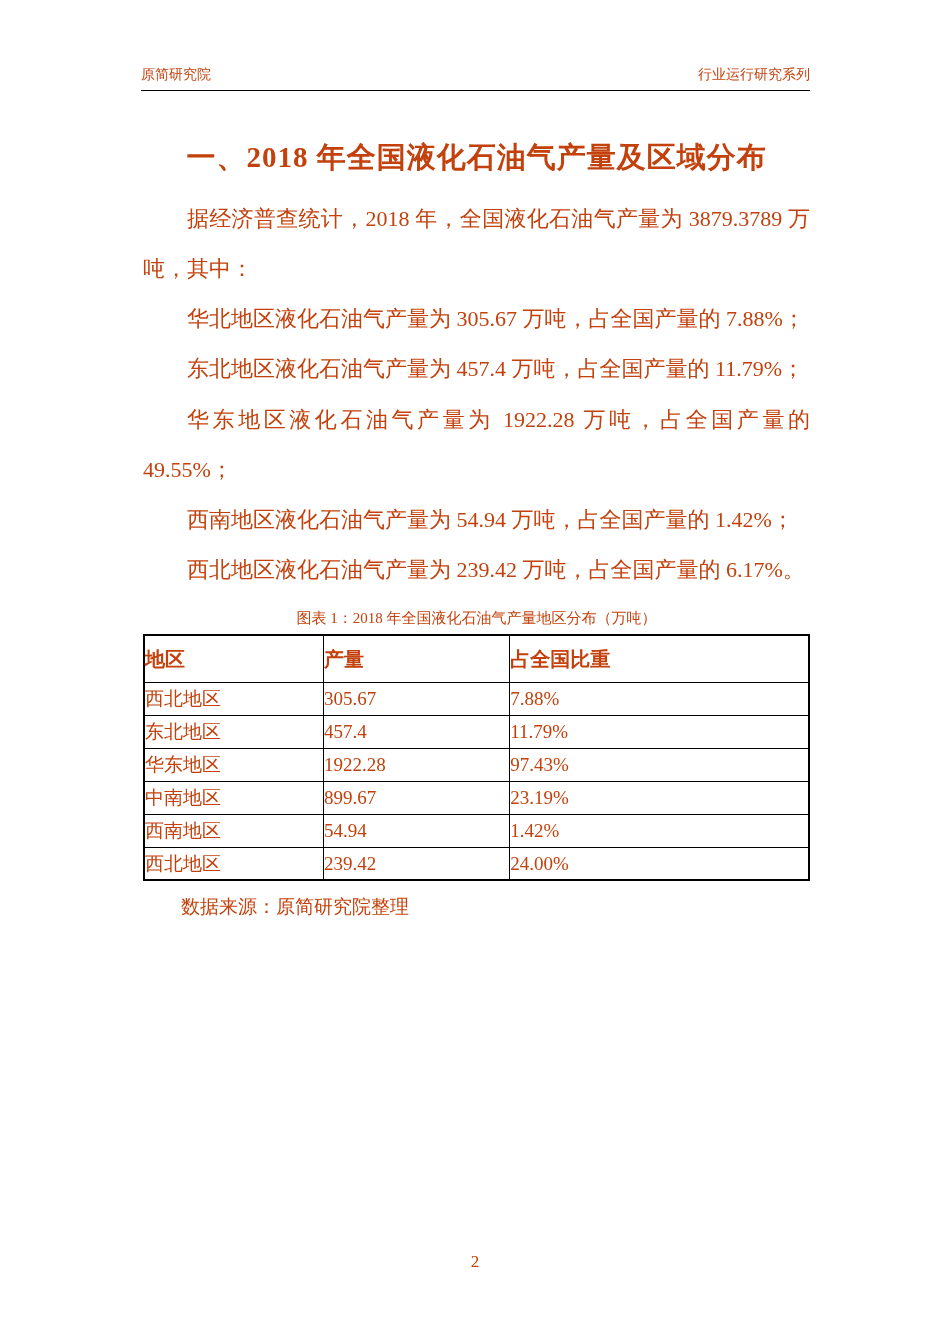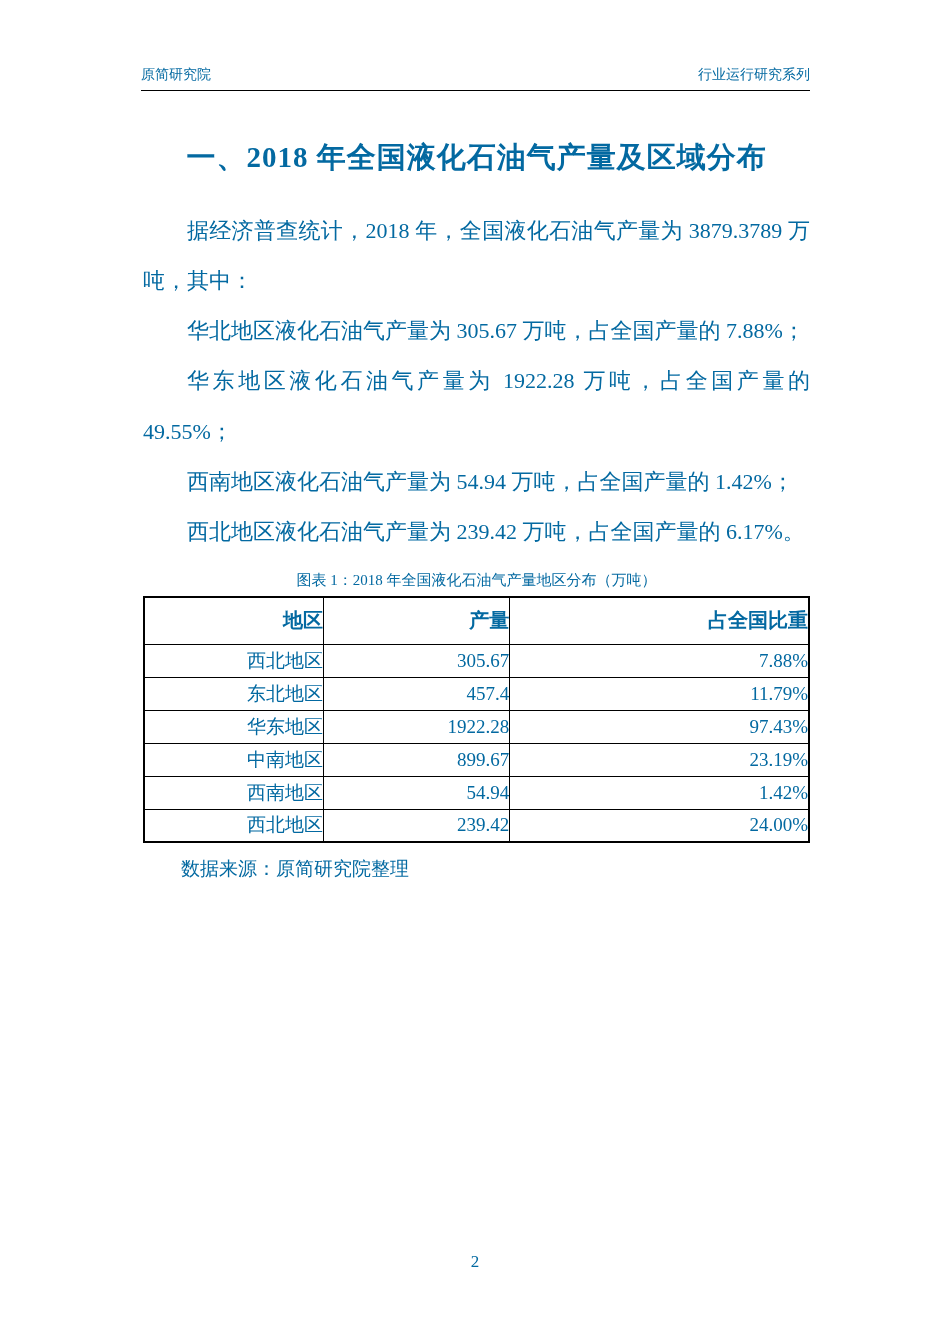--- a/index.html
+++ b/index.html
@@ -5,21 +5,21 @@
   * { margin: 0; padding: 0; box-sizing: border-box; }
   html, body { background: #888; }
   body { font-family: "Liberation Serif", "DejaVu Serif", serif; }
 
   .page {
     position: relative;
     width: 950px;
     height: 1344px;
     margin: 0 auto;
     background: #ffffff;
-    color: #0369a1;
+    color: #c2410c;
     overflow: hidden;
   }
 
   .page-header {
     position: absolute;
     top: 66px;
     left: 141px;
     right: 140px;
     display: flex;
     justify-content: space-between;
@@ -34,21 +34,21 @@
     top: 138px;
     left: 143px;
     width: 667px;
   }
 
   .doc-title {
     font-size: 29px;
     font-weight: bold;
     text-align: center;
     letter-spacing: 1px;
-    margin-bottom: 28px;
+    margin-bottom: 16px;
   }
 
   .body-text p {
     font-size: 22px;
     line-height: 2.28;
     text-align: justify;
     text-indent: 2em;
   }
 
   .table-caption {
@@ -60,21 +60,21 @@
 
   table.data-table {
     width: 100%;
     border-collapse: collapse;
     border: 2px solid #000;
     font-size: 19px;
   }
   table.data-table th,
   table.data-table td {
     border: 1px solid #000;
-    text-align: right;
+    text-align: left;
     vertical-align: middle;
   }
   table.data-table th {
     height: 47px;
     font-weight: bold;
     font-size: 20px;
   }
   table.data-table td { height: 33px; }
   .col-region { width: 27%; }
   .col-output { width: 28%; }
@@ -105,20 +105,21 @@
     <span>行业运行研究系列</span>
   </div>
 
   <div class="content">
 
     <div class="doc-title">一、2018 年全国液化石油气产量及区域分布</div>
 
     <div class="body-text">
       <p>据经济普查统计，2018 年，全国液化石油气产量为 3879.3789 万吨，其中：</p>
       <p>华北地区液化石油气产量为 305.67 万吨，占全国产量的 7.88%；</p>
+      <p>东北地区液化石油气产量为 457.4 万吨，占全国产量的 11.79%；</p>
       <p>华东地区液化石油气产量为 1922.28 万吨，占全国产量的 49.55%；</p>
       <p>西南地区液化石油气产量为 54.94 万吨，占全国产量的 1.42%；</p>
       <p>西北地区液化石油气产量为 239.42 万吨，占全国产量的 6.17%。</p>
     </div>
 
     <div class="table-caption">图表 1：2018 年全国液化石油气产量地区分布（万吨）</div>
 
     <table class="data-table">
       <thead>
         <tr>

